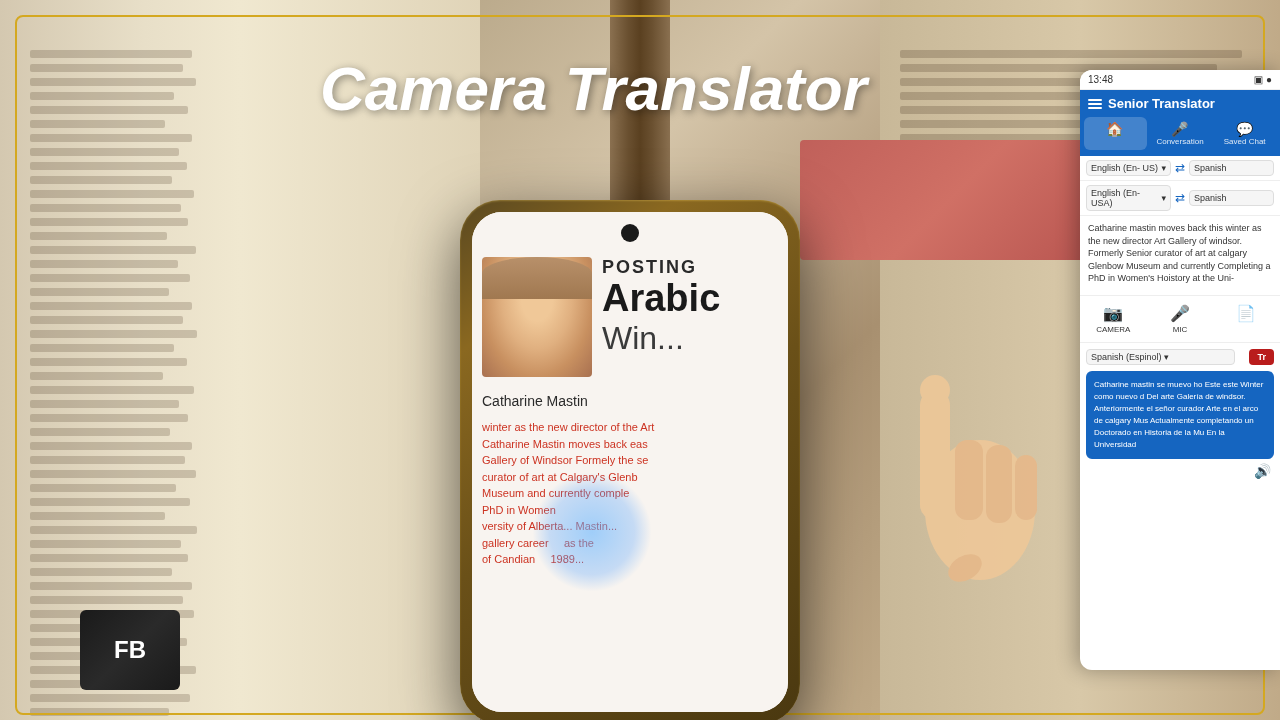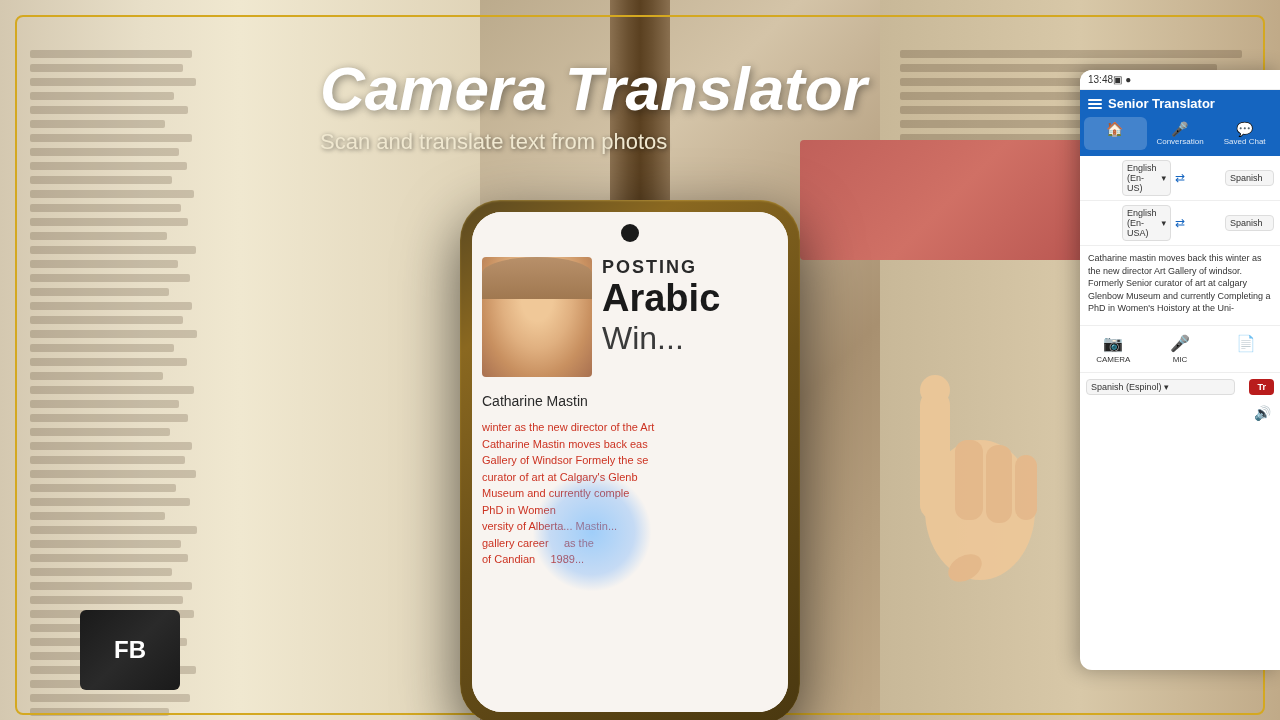--- a/index.html
+++ b/index.html
@@ -253,20 +253,21 @@
       z-index: 30;
       border-radius: 12px 0 0 12px;
       overflow: hidden;
       box-shadow: -4px 0 20px rgba(0,0,0,0.3);
     }
 
     .app-status-bar {
       background: #fff;
       display: flex;
       align-items: center;
+      justify-content: space-between;
       padding: 4px 8px;
       font-size: 10px;
       color: #333;
       border-bottom: 1px solid #eee;
     }
 
     .app-toolbar {
       background: #1565C0;
       display: flex;
       align-items: center;
@@ -337,21 +338,20 @@
       flex: 1;
       background: #f5f5f5;
       border: 1px solid #ddd;
       border-radius: 4px;
       padding: 2px 4px;
       font-size: 9px;
       color: #333;
       display: flex;
       align-items: center;
       justify-content: space-between;
-      margin-left: 36px;
     }
 
     .swap-icon {
       font-size: 12px;
       color: #1565C0;
     }
 
     .translation-box {
       padding: 6px 8px;
       font-size: 9px;
@@ -550,21 +550,20 @@
 <div class="book-section-red"></div>
 
 <div class="book-spine"></div>
 
 <div class="book-logo">FB</div>
 
 <div class="gold-frame"></div>
 
 <div class="heading-area">
   <h1 class="main-title">Camera Translator</h1>
-  <p class="sub-title">Scan and translate text from photos</p>
 </div>
 
 <div class="phone-mockup">
   <div class="phone-outer">
     <div class="phone-screen">
       <div class="phone-notch"></div>
       <div class="phone-content">
 
         <div class="phone-profile-area">
           <div class="phone-avatar">
@@ -688,18 +687,19 @@
   </div>
 
   <div class="translate-row">
     <div class="translate-lang-selector">
       <span>Spanish (Espinol)</span>
       <span>▾</span>
     </div>
     <div class="translate-button">Tr</div>
   </div>
 
+  <div class="result-box">Catharine mastin se muevo ho Este este Winter como nuevo d Del arte Galería de windsor. Anteriormente el señor curador Arte en el arco de calgary Mus Actualmente completando un Doctorado en Historia de la Mu En la Universidad</div>
 
   <div class="speaker-icon">
     <span>🔊</span>
   </div>
 
 </div>
 
 </body></html>

